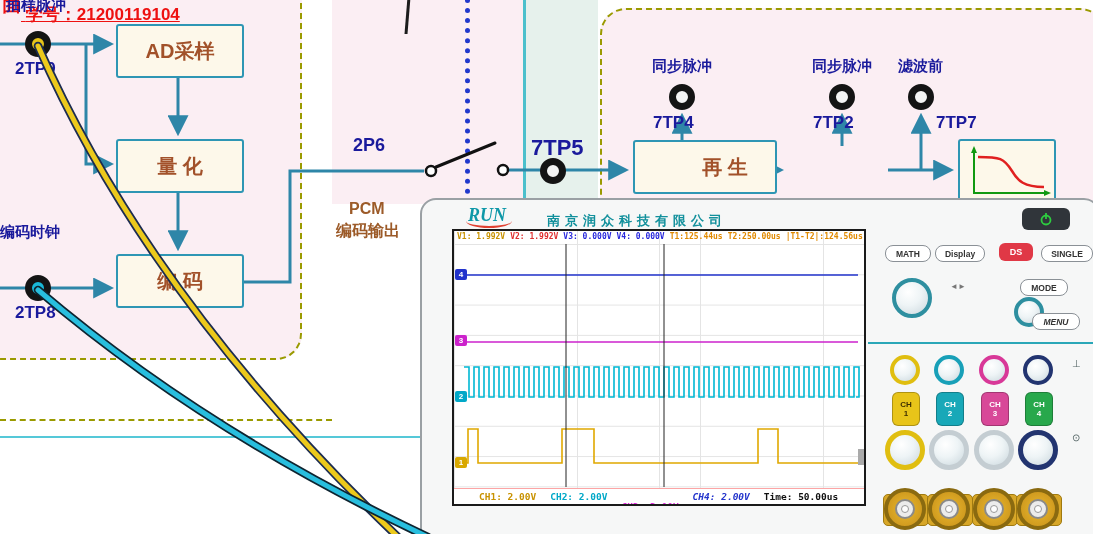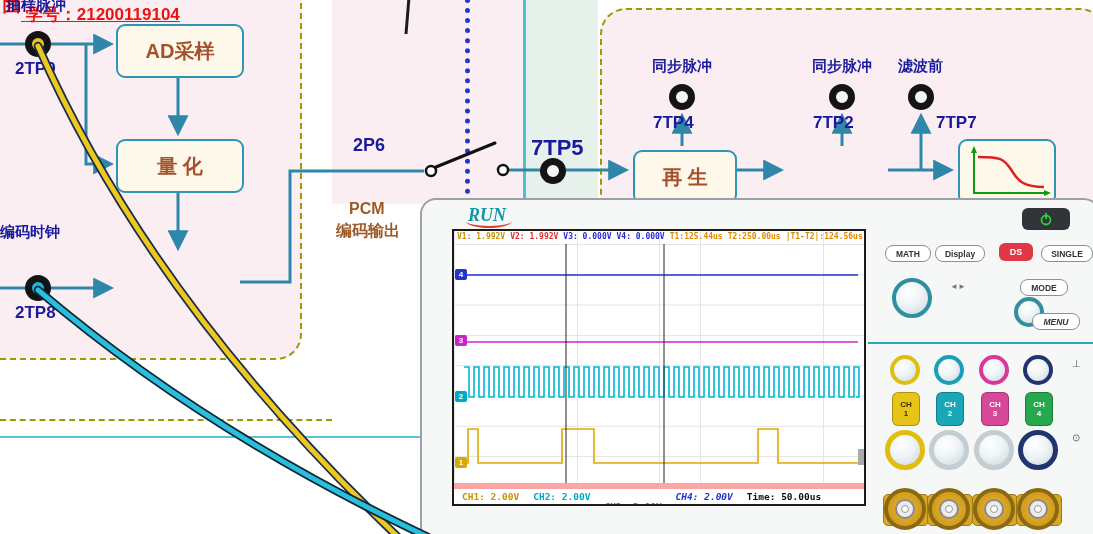--- a/index.html
+++ b/index.html
@@ -6,21 +6,21 @@
   body{font-family:"Liberation Sans", sans-serif;}
   #canvas{position:relative;width:1093px;height:534px;overflow:hidden;background:#ffffff;}
   .abs{position:absolute;}
   
   .dashed-panel{position:absolute;background:#fbeef3;border:2px dashed #9a9a00;border-radius:26px;z-index:1;}
   .mid-panel{position:absolute;background:#fbeef3;z-index:1;}
   .teal-band{position:absolute;background:#e6f1ec;border-left:3px solid #4cc0cc;z-index:1;}
   .deco-line{position:absolute;z-index:1;}
   .dotline{position:absolute;border-left:5px dotted #2138cc;z-index:2;}
   
-  .block{position:absolute;background:#fdf8ea;border:2px solid #2e96b4;border-radius:9px;display:flex;align-items:center;justify-content:center;font-weight:bold;color:#a2512a;font-size:20px;z-index:3;}
+  .block{position:absolute;background:#fdf8ea;border:2px solid #2e96b4;border-radius:3px;display:flex;align-items:center;justify-content:center;font-weight:bold;color:#a2512a;font-size:20px;z-index:3;}
   .navy{position:absolute;color:#1a1a9c;font-weight:bold;z-index:3;white-space:nowrap;}
   .brown{position:absolute;color:#9c5a28;font-weight:bold;z-index:3;white-space:nowrap;}
   .donut{position:absolute;width:12px;height:12px;border:7px solid #141414;border-radius:50%;background:#f4f4f4;z-index:3;}
   .tp{font-size:17px;}
   .cap{font-size:15px;}
   #conn{position:absolute;left:0;top:0;z-index:2;}
   #wires{position:absolute;left:0;top:0;z-index:5;pointer-events:none;}
   
   #scope{position:absolute;left:420px;top:198px;width:676px;height:340px;background:#f6f7f7;border:2px solid #9aa0a4;border-radius:16px 16px 10px 10px;z-index:4;}
   #scope .pill{position:absolute;background:#fff;border:1.5px solid #8a9096;border-radius:8px;font-size:8.5px;font-weight:bold;color:#333;display:flex;align-items:center;justify-content:center;}
@@ -32,21 +32,21 @@
   .chbtn{position:absolute;width:26px;height:32px;border-radius:6px;border:1px solid rgba(0,0,0,.25);display:flex;flex-direction:column;align-items:center;justify-content:center;font-weight:bold;font-size:8px;line-height:1.15;color:#fff;}
   .bnc-base{position:absolute;width:44px;height:30px;background:#d8a728;border:1px solid #a07a10;border-radius:5px;}
   .bnc{position:absolute;width:34px;height:34px;border:4px solid #8a6a10;background:radial-gradient(circle,#e8b830,#c89018);border-radius:50%;display:flex;align-items:center;justify-content:center;}
   .bnc-mid{width:16px;height:16px;border:2px solid #8a8a8a;background:#ececec;border-radius:50%;display:flex;align-items:center;justify-content:center;}
   .bnc-hole{width:6px;height:6px;background:#fdfdfd;border:1px solid #999;border-radius:50%;}
   .sideicon{position:absolute;color:#566;font-size:10px;z-index:2;}
   
   #screen{position:absolute;left:30px;top:29px;width:410px;height:273px;background:#fff;border:2px solid #1a1a1a;overflow:hidden;}
   #grid{position:absolute;left:0;top:0;right:0;bottom:0;background-image:linear-gradient(to right,#e4e4e4 1px,transparent 1px),linear-gradient(to bottom,#e4e4e4 1px,transparent 1px);background-size:41px 30.3px;background-position:0 13px;}
   #readtop{position:absolute;left:3px;top:1px;display:flex;gap:5px;font-family:"DejaVu Sans Mono",monospace;font-size:8px;font-weight:bold;white-space:nowrap;z-index:4;}
-  #readbot{position:absolute;left:0;bottom:0;right:0;height:15px;background:#fff;border-top:6px solid #fca5a5;display:flex;align-items:center;gap:14px;padding-left:8px;font-family:"DejaVu Sans Mono",monospace;font-size:9.5px;font-weight:bold;z-index:4;white-space:nowrap;}
+  #readbot{position:absolute;left:0;bottom:0;right:0;height:15px;background:#fff;border-top:1px solid #fca5a5;display:flex;align-items:center;gap:14px;padding-left:25px;font-family:"DejaVu Sans Mono",monospace;font-size:9.5px;font-weight:bold;z-index:4;white-space:nowrap;}
   .mk{position:absolute;left:1px;width:12px;height:11px;color:#fff;font-size:8px;font-weight:bold;display:flex;align-items:center;justify-content:center;border-radius:2px;z-index:3;}
   #wave-svg{position:absolute;left:0;top:0;z-index:2;}
   .student{position:absolute;left:2px;top:1px;color:#ee1111;font-weight:bold;font-size:17px;z-index:3;text-decoration:underline;white-space:nowrap;}
   .student .clip{font-size:19px;position:relative;top:-9px;display:inline-block;}
 </style>
 </head>
 <body>
 
 <div id="canvas">
 
@@ -86,20 +86,21 @@
   </svg>
 
   <div class="student">
     <span class="clip">面</span>
     <span>学号：21200119104</span>
   </div>
 
   <div class="navy cap" style="left:6px;top:-4px;">抽样脉冲</div>
   <div class="block" style="left:116px;top:24px;width:124px;height:50px;">AD采样</div>
   <div class="block" style="left:116px;top:139px;width:124px;height:50px;">量 化</div>
+  <div class="block" style="left:116px;top:254px;width:124px;height:50px;">编 码</div>
   <div class="navy cap" style="left:0px;top:223px;">编码时钟</div>
 
   <div class="donut" style="left:25px;top:31px;background:#e8c419;"></div>
   <div class="navy tp" style="left:15px;top:59px;">2TP9</div>
   <div class="donut" style="left:25px;top:275px;background:#19b8d8;"></div>
   <div class="navy tp" style="left:15px;top:303px;">2TP8</div>
 
   <div class="navy" style="left:353px;top:135px;font-size:18px;">2P6</div>
   <div class="brown" style="left:349px;top:200px;font-size:16px;">PCM</div>
   <div class="brown" style="left:336px;top:221px;font-size:16px;">编码输出</div>
@@ -108,37 +109,38 @@
 
   <div class="navy cap" style="left:652px;top:57px;">同步脉冲</div>
   <div class="navy cap" style="left:812px;top:57px;">同步脉冲</div>
   <div class="navy cap" style="left:898px;top:57px;text-align:right;">滤波前</div>
   <div class="donut" style="left:669px;top:84px;"></div>
   <div class="donut" style="left:829px;top:84px;"></div>
   <div class="donut" style="left:908px;top:84px;"></div>
   <div class="navy tp" style="left:653px;top:113px;">7TP4</div>
   <div class="navy tp" style="left:813px;top:113px;">7TP2</div>
   <div class="navy tp" style="left:936px;top:113px;">7TP7</div>
-  <div class="block" style="left:633px;top:150px;width:100px;height:50px;">再 生</div>
+  <div class="block" style="left:633px;top:140px;width:100px;height:50px;padding-left:40px;">再 生</div>
   <div class="block" style="left:958px;top:139px;width:94px;height:62px;">
     <svg width="94" height="62" viewBox="0 0 94 62">
       <g fill="none" stroke="#119911" stroke-width="2">
         <path d="M 14 10 V 52 H 84"></path>
         <path d="M 11 12 L 14 5 L 17 12 Z" fill="#119911" stroke="none"></path>
         <path d="M 84 49 L 91 52 L 84 55 Z" fill="#119911" stroke="none"></path>
       </g>
       <path d="M 18 16 C 40 16 44 17 52 30 C 58 40 64 46 84 46" fill="none" stroke="#e02020" stroke-width="2.5"></path>
     </svg>
   </div>
 
   <div id="scope">
     <div class="abs" style="left:46px;top:5px;font-style:italic;font-weight:bold;font-size:18px;color:#0e98a8;font-family:'Liberation Serif',serif;">
       <span>RUN</span>
     </div>
     <div class="abs" style="left:44px;top:14px;width:46px;height:12px;border-bottom:2px solid #e04030;border-radius:50%;"></div>
+    <div class="abs" style="left:125px;top:12px;font-size:13px;font-weight:bold;color:#12909c;letter-spacing:5px;white-space:nowrap;">南京润众科技有限公司</div>
     <div class="abs" style="left:600px;top:8px;width:48px;height:22px;background:#30353a;border-radius:6px;display:flex;align-items:center;justify-content:center;">
       <svg width="14" height="14" viewBox="0 0 14 14">
         <circle cx="7" cy="8" r="4.5" fill="none" stroke="#2ecc40" stroke-width="1.8"></circle>
         <line x1="7" y1="1" x2="7" y2="7" stroke="#2ecc40" stroke-width="1.8"></line>
       </svg>
     </div>
 
     <div id="screen">
       <div id="grid"></div>
       <div id="readtop">

